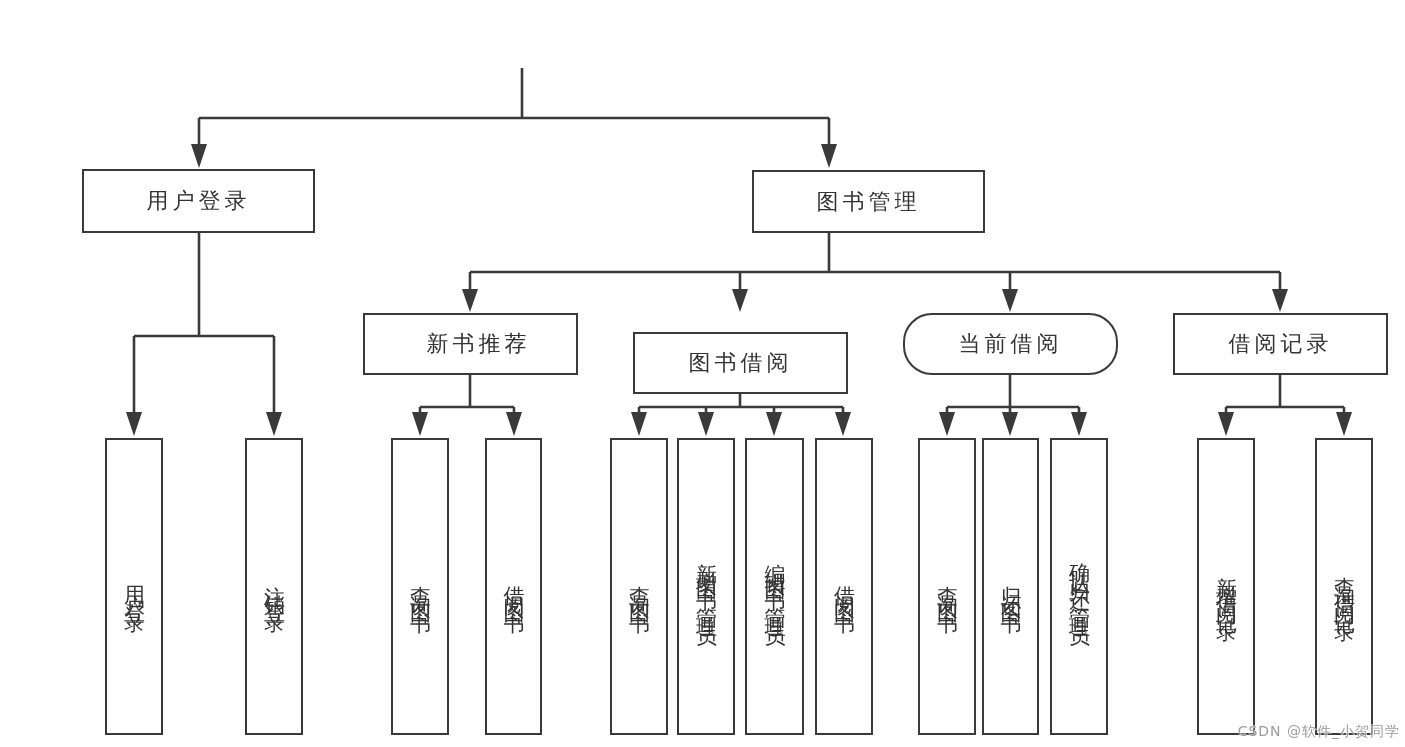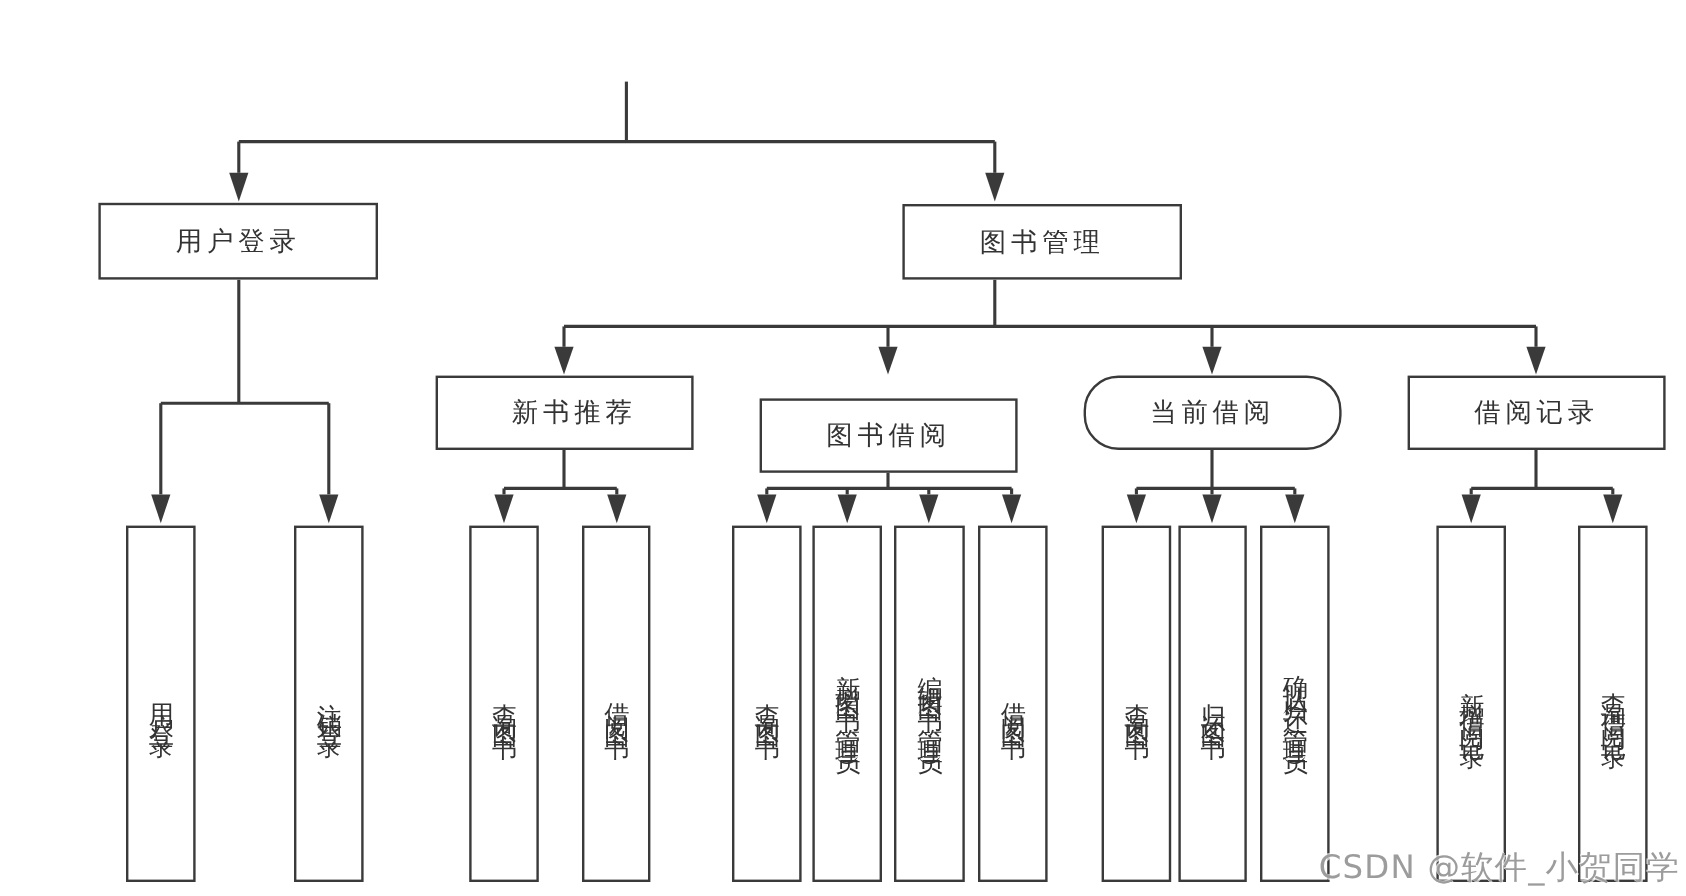--- a/index.html
+++ b/index.html
@@ -47,21 +47,21 @@
     display: flex; align-items: center; justify-content: center;
     writing-mode: vertical-rl;
     text-orientation: mixed;
     font-size: 21px; letter-spacing: 9px;
     color: var(--text);
     line-height: 1;
   }
   .watermark {
     position: absolute;
     right: 5px; bottom: 6px;
-    font-size: 27px;
+    font-size: 14px;
     color: var(--watermark);
     letter-spacing: 1px;
     text-shadow: 1px 1px 0 rgba(255,255,255,0.7), -1px -1px 0 rgba(255,255,255,0.7);
     z-index: 5;
     white-space: nowrap;
   }
 </style>
 </head>
 <body>
 

